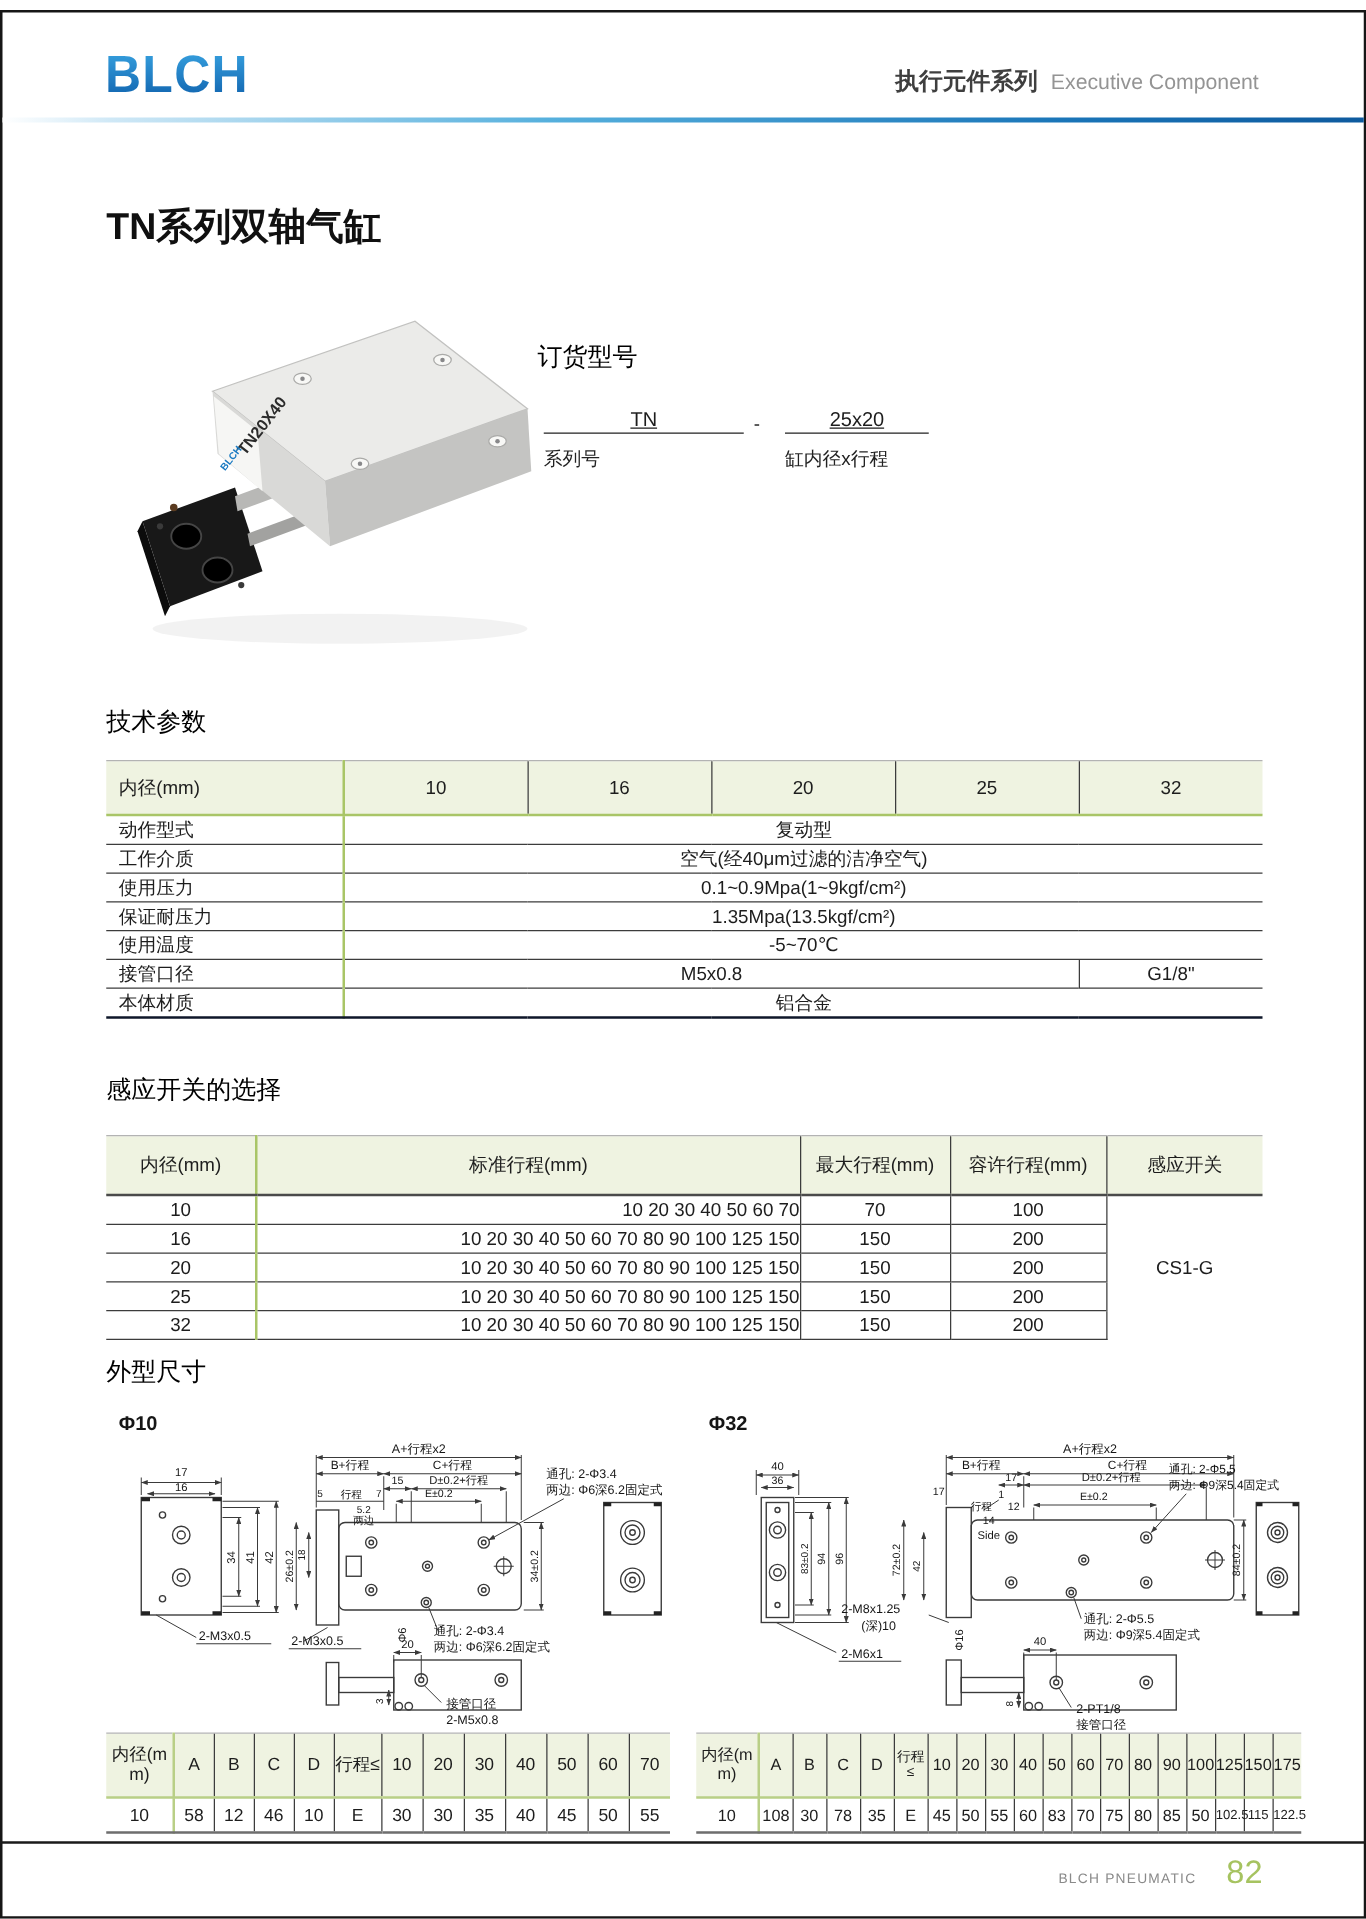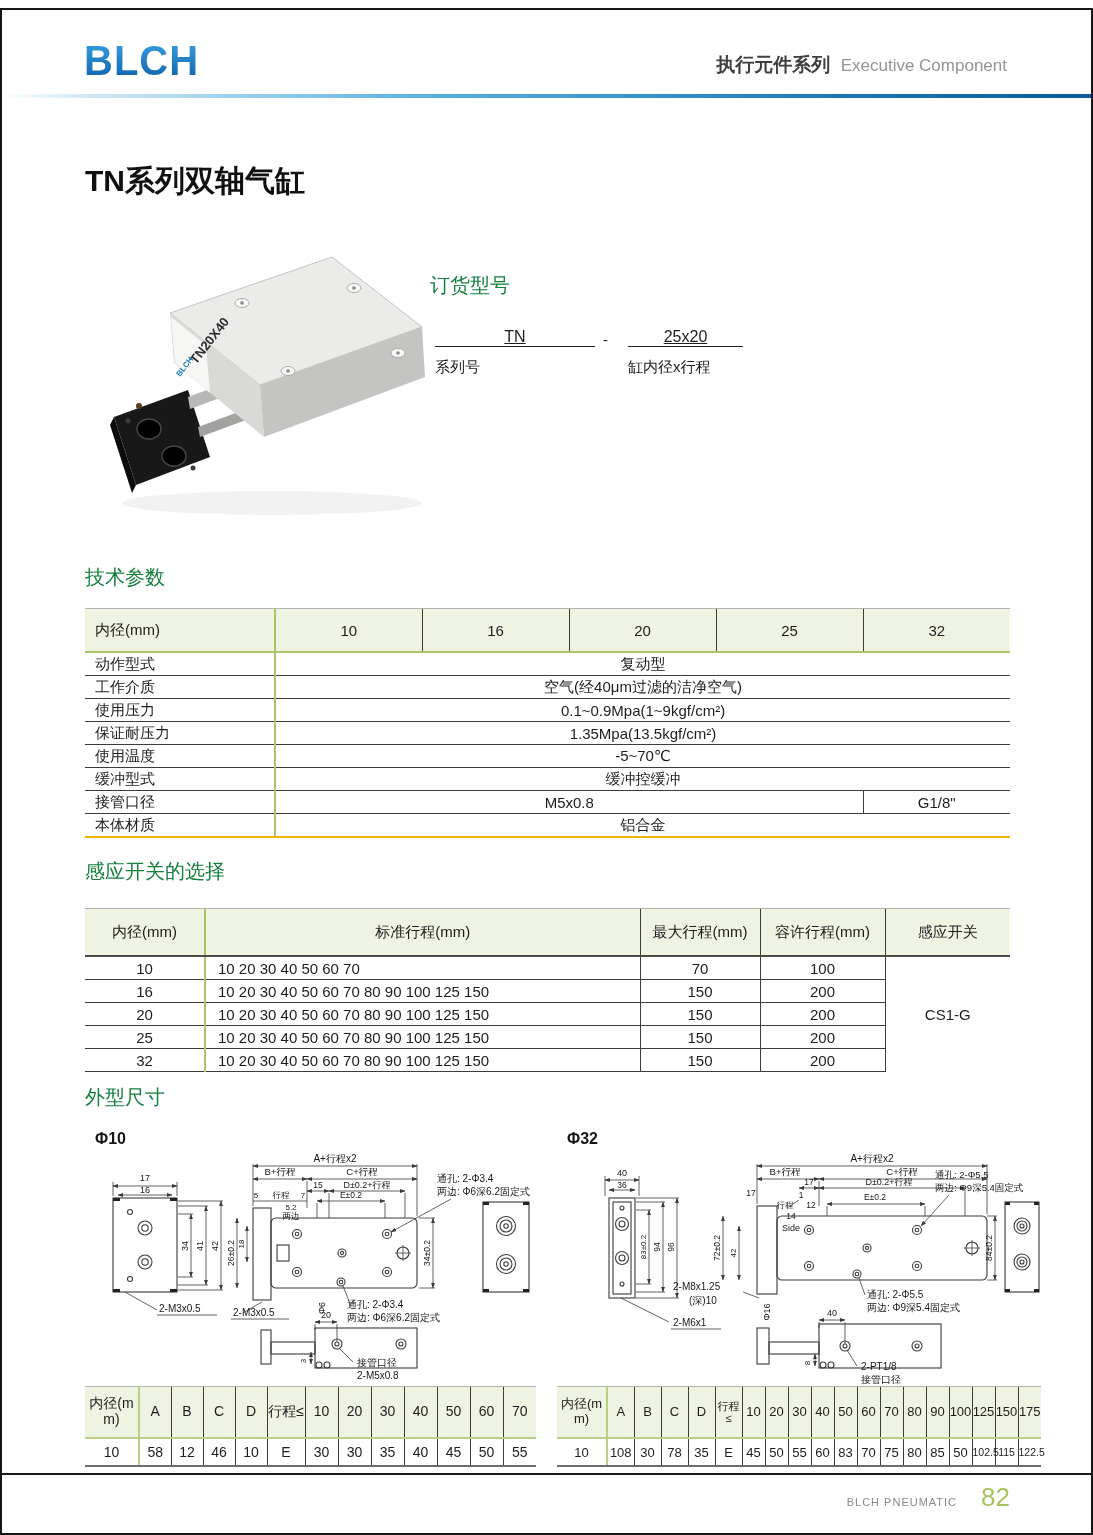--- a/index.html
+++ b/index.html
@@ -10,45 +10,45 @@
   .logo{left:84px;top:38px;font-size:40px;font-weight:bold;letter-spacing:1px;
         background:linear-gradient(180deg,#3aa6e3 0%,#0c5ca9 100%);
         -webkit-background-clip:text;background-clip:text;color:#1173bc;-webkit-text-fill-color:transparent;
         transform:scaleY(1.05);}
   .hdr-right{top:52px;right:86px;white-space:nowrap;}
   .hdr-cn{font-size:19px;color:#3f3f3f;font-weight:bold;}
   .hdr-en{font-size:17px;color:#949494;margin-left:6px;}
   .divider{left:2px;top:94px;width:1089px;height:4px;
            background:linear-gradient(90deg,#ffffff 0%,#cfe8f6 8%,#56b0dd 40%,#1a75b8 78%,#0e5a9e 100%);}
   .page-title{left:85px;top:161px;font-size:30px;font-weight:bold;color:#101010;}
-  .sec-title{font-size:20px;color:#15803d;}
+  .sec-title{font-size:20px;color:#000000;}
   .order-title{left:430px;top:272px;}
   .tech-title{left:85px;top:564px;}
   .sensor-title{left:85px;top:858px;}
   .dims-title{left:85px;top:1084px;}
   .order-val{font-size:16px;text-align:center;border-bottom:1.5px solid #222;text-decoration:underline;}
   .order-lab{font-size:15px;color:#222;}
   table{border-collapse:collapse;table-layout:fixed;}
   th,td{padding:0;font-weight:normal;text-align:center;font-family:inherit;}
   .tech{left:85px;top:608px;width:925px;font-size:15px;}
   .tech th{height:42px;background:#eff3e1;border-top:1px solid #b3b3b3;border-bottom:2px solid #a9c567;}
   .tech th:first-child{text-align:left;padding-left:10px;border-right:2px solid #a9c567;}
   .tech th:nth-child(n+3){border-left:1px solid #3c3c3c;}
   .tech td{height:22px;border-top:1px solid #3c3c3c;}
-  .tech tr:last-child td{border-bottom:2px solid #eab308;}
+  .tech tr:last-child td{border-bottom:2px solid #0f172a;}
   .tech td.lbl{text-align:left;padding-left:10px;border-right:2px solid #a9c567;}
   .tech td.v32{border-left:1px solid #3c3c3c;}
   .sensor{left:85px;top:908px;width:925px;font-size:15px;}
   .sensor th{height:46px;background:#eff3e1;border-top:1px solid #b3b3b3;border-bottom:2px solid #4a4a4a;}
   .sensor th:first-child{border-right:2px solid #a9c567;}
   .sensor th:nth-child(n+3){border-left:1px solid #3c3c3c;}
   .sensor td{height:22px;border-top:1px solid #3c3c3c;}
   .sensor tr:last-child td{border-bottom:1px solid #3c3c3c;}
   .sensor td.col1{border-right:2px solid #a9c567;}
-  .sensor td.strokes{text-align:left;padding-left:12px;border-right:1px solid #3c3c3c;margin-left:43px;}
+  .sensor td.strokes{text-align:right;padding-left:12px;border-right:1px solid #3c3c3c;margin-left:43px;}
   .sensor td.num{border-right:1px solid #3c3c3c;}
   .dimt th{background:#eff3e1;border-top:1px solid #b3b3b3;border-bottom:2px solid #b9cf86;line-height:1.12;padding:2px 0;}
   .dimt th:first-child{border-right:2px solid #b9cf86;}
   .dimt th:nth-child(n+3),.dimt td:nth-child(n+3){border-left:1px solid #3c3c3c;}
   .dimt td{height:26px;border-bottom:2px solid #6e6e6e;}
   .dimt td:first-child{border-right:2px solid #b9cf86;}
   .d10t{left:85px;top:1386px;width:451px;font-size:14px;}
   .d10t th{height:46px;}
   .d32t{left:557px;top:1386px;width:484px;font-size:13px;}
   .d32t th{height:46px;}
@@ -143,24 +143,20 @@
         <td class="lbl">使用压力</td>
         <td colspan="5">0.1~0.9Mpa(1~9kgf/cm²)</td>
       </tr>
     <tr>
         <td class="lbl">保证耐压力</td>
         <td colspan="5">1.35Mpa(13.5kgf/cm²)</td>
       </tr>
     <tr>
         <td class="lbl">使用温度</td>
         <td colspan="5">-5~70℃</td>
-      </tr>
-    <tr>
-        <td class="lbl">缓冲型式</td>
-        <td colspan="5">缓冲控缓冲</td>
       </tr>
     <tr>
         <td class="lbl">接管口径</td>
         <td colspan="4">M5x0.8</td>
         <td class="v32">G1/8"</td>
       </tr>
     <tr>
         <td class="lbl">本体材质</td>
         <td colspan="5">铝合金</td>
       </tr>

